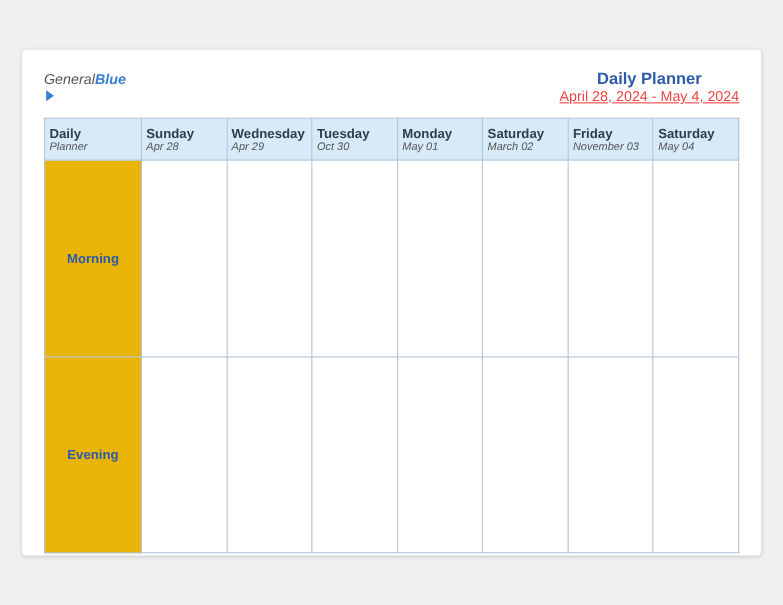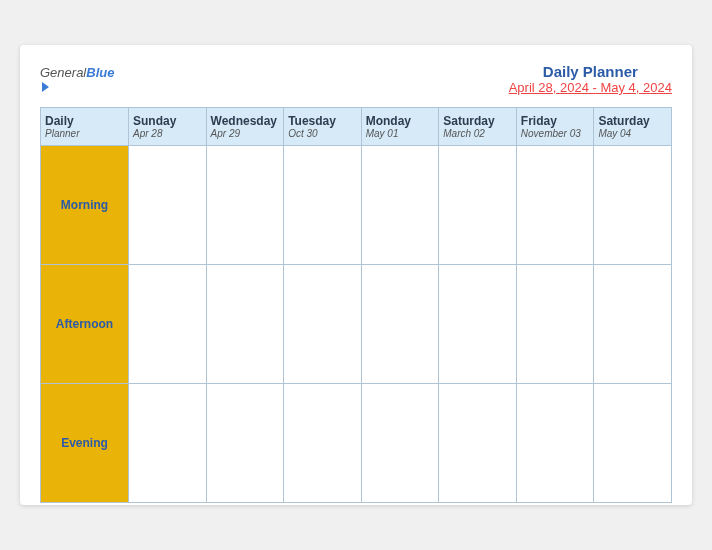--- a/index.html
+++ b/index.html
@@ -183,30 +183,20 @@
         <td class="row-label">Morning</td>
         <td class="empty-cell"></td>
         <td class="empty-cell"></td>
         <td class="empty-cell"></td>
         <td class="empty-cell"></td>
         <td class="empty-cell"></td>
         <td class="empty-cell"></td>
         <td class="empty-cell"></td>
       </tr>
       <tr>
-        <td class="row-label">Afternoon</td>
-        <td class="empty-cell"></td>
-        <td class="empty-cell"></td>
-        <td class="empty-cell"></td>
-        <td class="empty-cell"></td>
-        <td class="empty-cell"></td>
-        <td class="empty-cell"></td>
-        <td class="empty-cell"></td>
-      </tr>
-      <tr>
         <td class="row-label">Evening</td>
         <td class="empty-cell"></td>
         <td class="empty-cell"></td>
         <td class="empty-cell"></td>
         <td class="empty-cell"></td>
         <td class="empty-cell"></td>
         <td class="empty-cell"></td>
         <td class="empty-cell"></td>
       </tr>
     </tbody>

